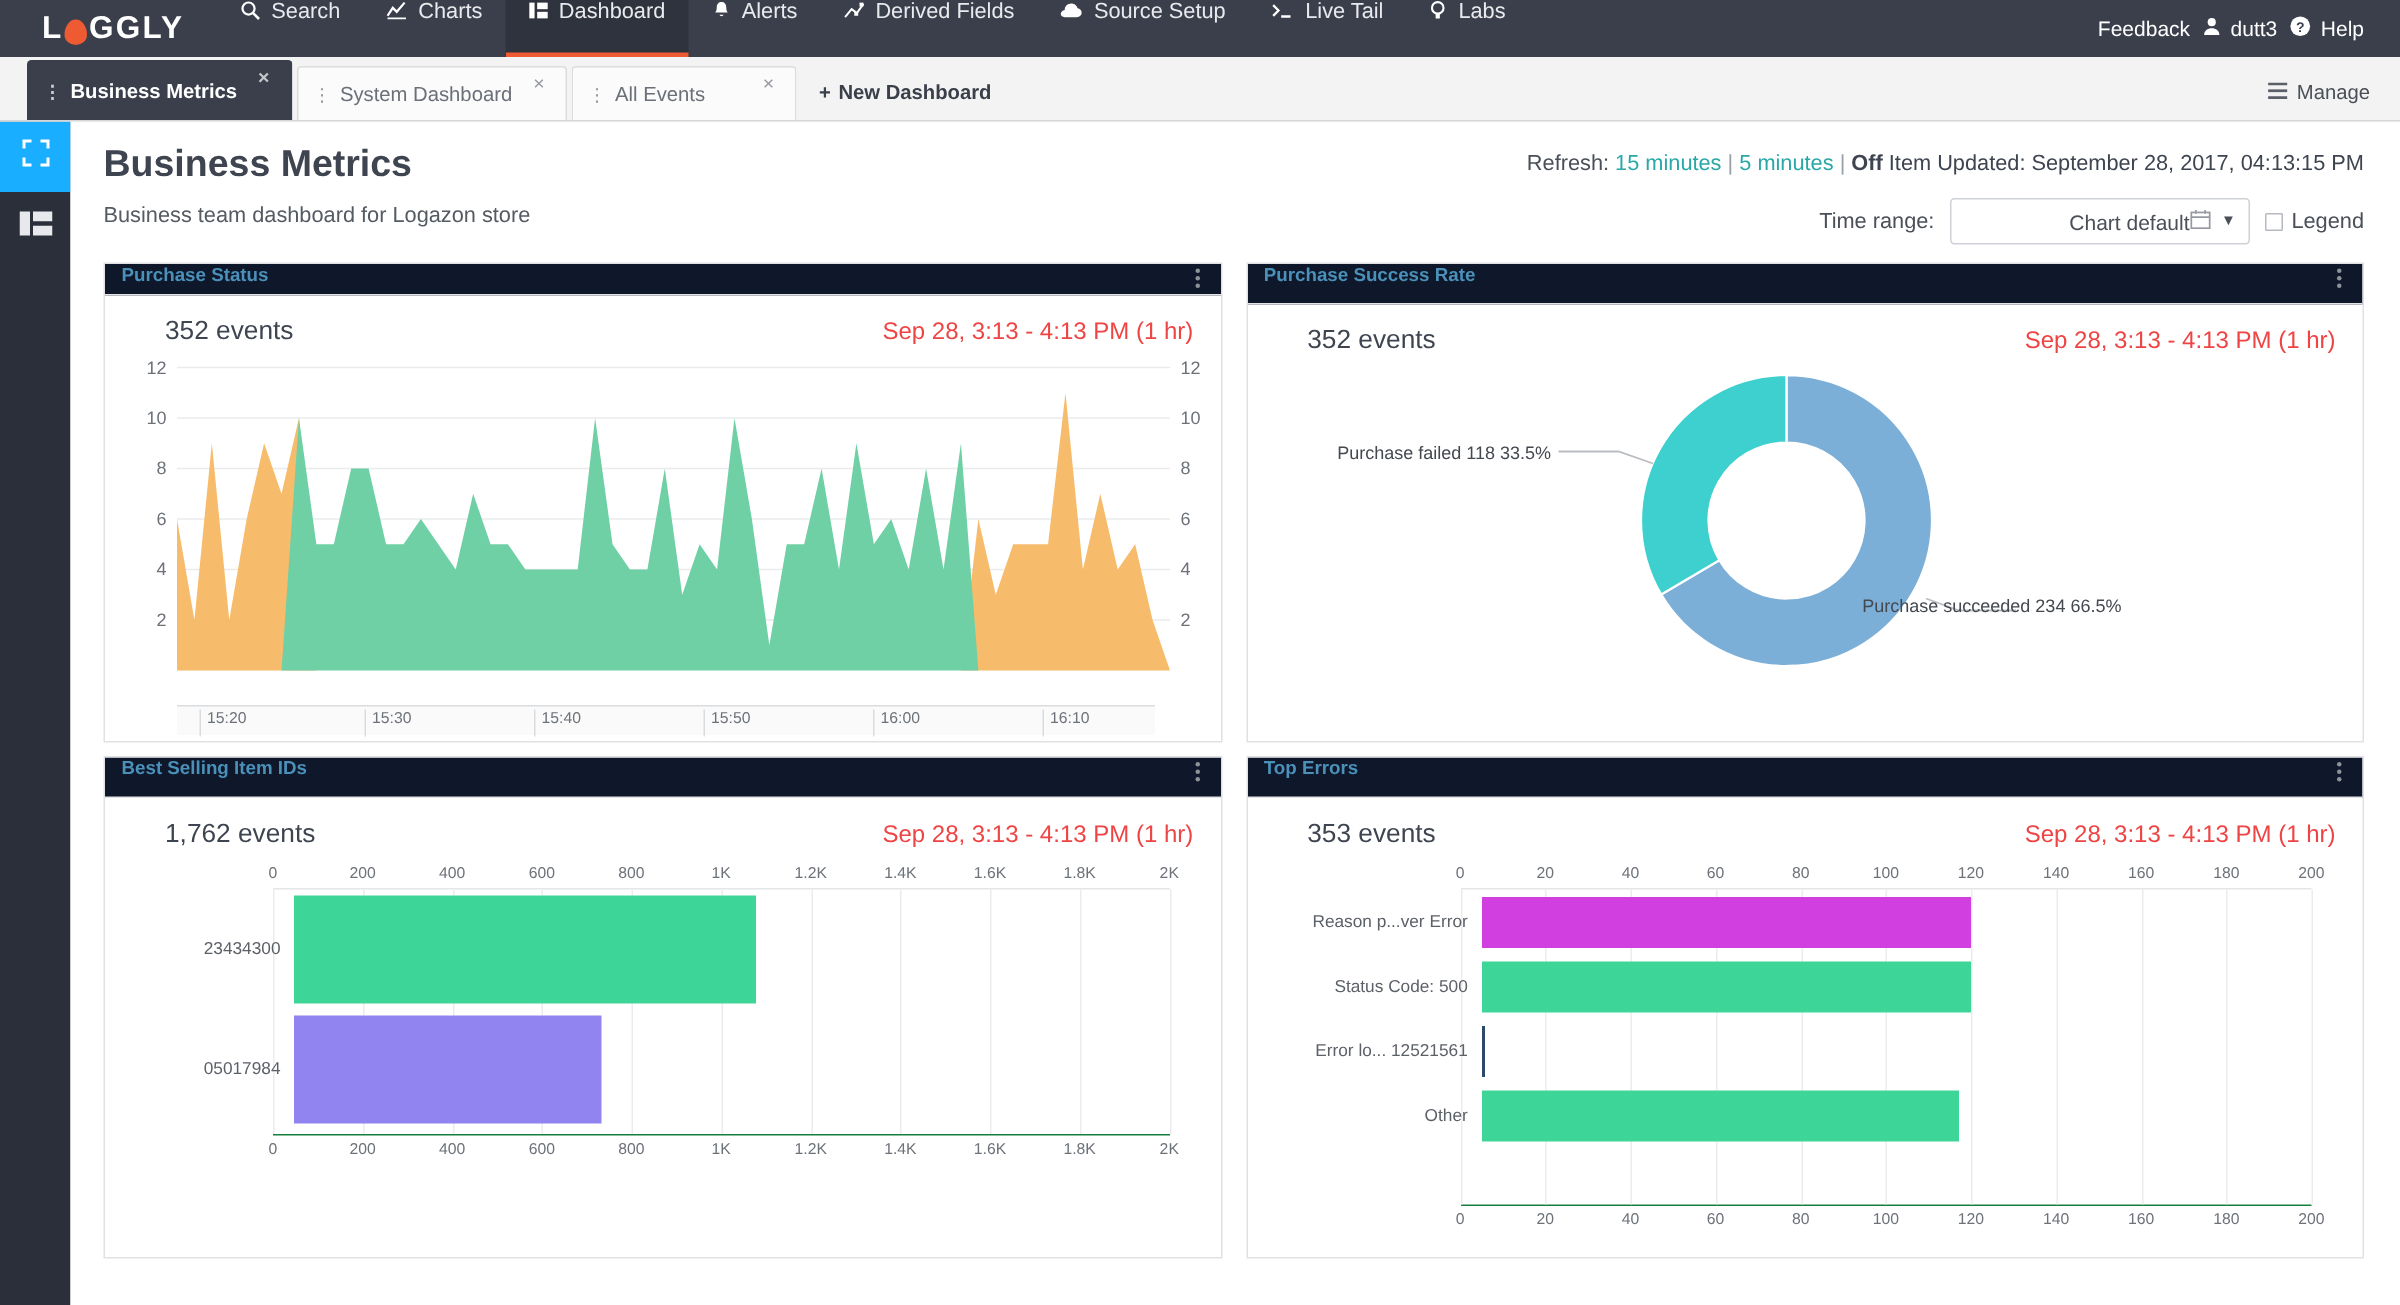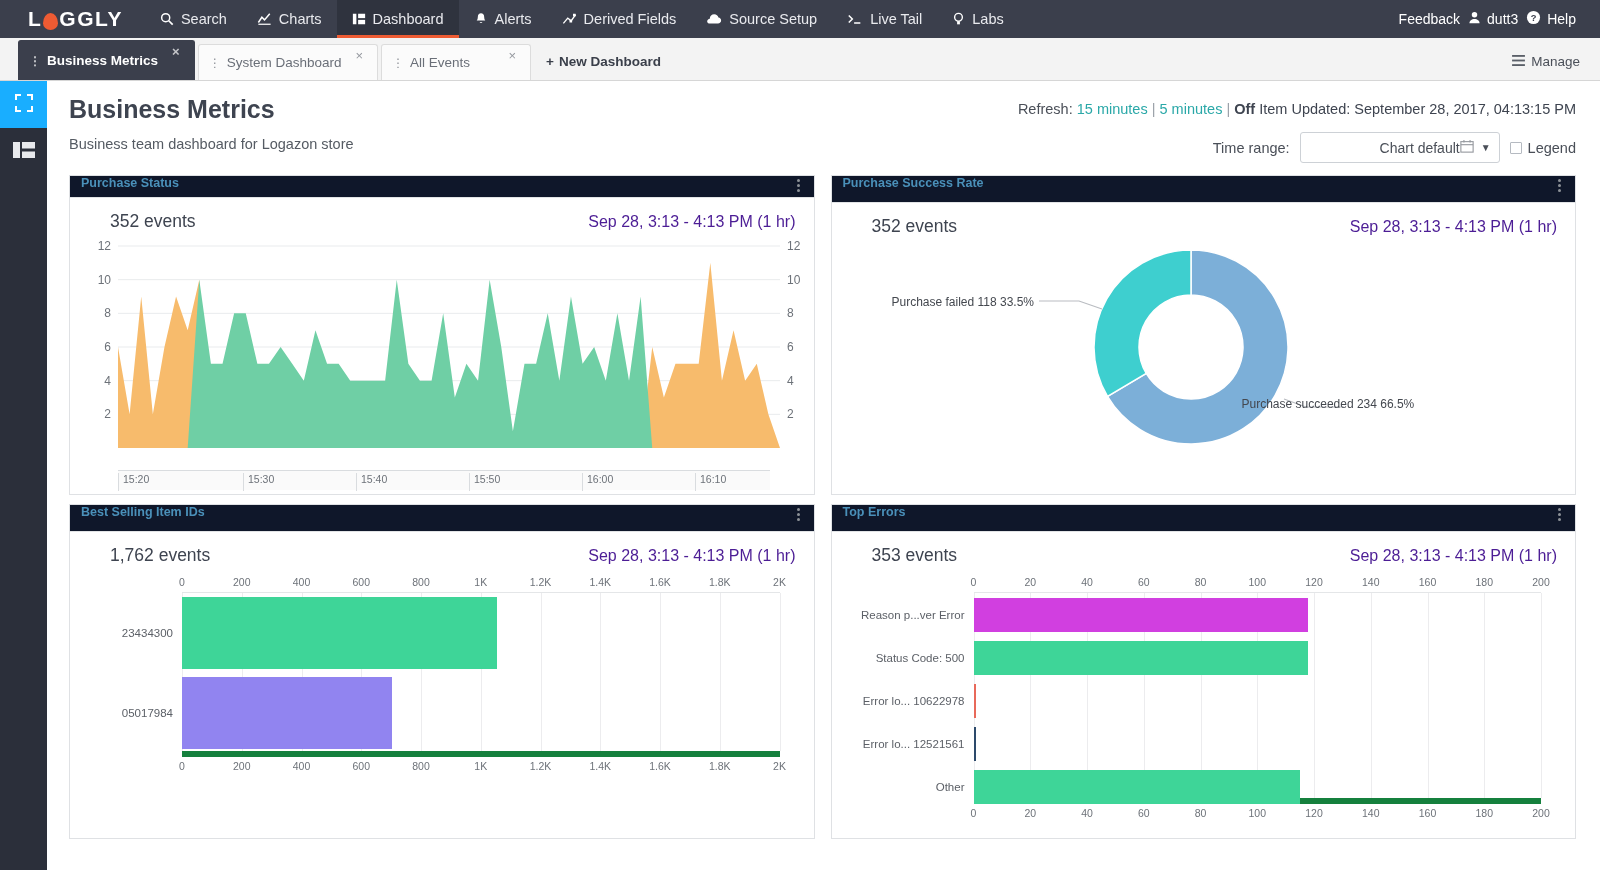--- a/index.html
+++ b/index.html
@@ -28,21 +28,21 @@
   }
   .brand .o-dot {
     display: inline-block;
     width: 15px; height: 17px;
     background: #ee5b33;
     border-radius: 50% 50% 50% 50%/ 60% 60% 40% 40%;
     margin: 0 1px;
     position: relative; top: 2px;
   }
   .nav-item {
-    display: flex; align-items: center; gap: 7px;
+    display: flex; align-items: flex-start; gap: 7px;
     padding: 0 15px;
     cursor: pointer;
     white-space: nowrap;
     color: #e9eaee;
   }
   .nav-item.active {
     background: #2f333e;
     box-shadow: inset 0 -3px 0 #ee5b33;
   }
   .nav-icon { display: inline-flex; align-items: center; }
@@ -196,21 +196,21 @@
     cursor: pointer;
     display: flex; flex-direction: column; gap: 2px; padding: 3px 4px;
   }
   .dots i { width: 3px; height: 3px; background: #8d9298; border-radius: 50%; display:block;}
   .panel-body { flex: 1; position: relative; padding: 9px 12px 4px 12px; }
   .chart-head {
     display: flex; justify-content: space-between; align-items: baseline;
     padding: 4px 6px 0 28px;
   }
   .events-count { font-size: 17.5px; color: #3e4450; text-align: right; }
-  .range-label { font-size: 16px; color: #4c1d95; }
+  .range-label { font-size: 16px; color: #ef4444; }
 
   
   .area-wrap { position: relative; margin-top: 6px; }
   .xaxis {
     position: relative; height: 20px;
     border-top: 1px solid #d9dcdf;
     background: #fafafa;
     margin: 0 32px 0 36px;
   }
   .xaxis .xt {
@@ -228,21 +228,21 @@
 
   
   .hbar-chart { position: relative; margin-top: 4px; }
   .hb-axis {
     position: relative; height: 16px;
     font-size: 10.5px; color: #6d7279;
   }
   .hb-axis span {
     position: absolute; top: 0; transform: translateX(-50%);
   }
-  .hb-plot { position: relative; border-top: 1px solid #e4e6e8; border-bottom: 6px solid #15803d;}
+  .hb-plot { position: relative; border-top: 1px solid #e4e6e8; border-bottom: 1px solid #15803d; padding-left: 14px;}
   .hb-grid { position: absolute; top: 0; bottom: 0; width: 1px; background: #ececee; }
   .hb-row { position: relative; display: flex; align-items: center; }
   .hb-cat {
     position: absolute; right: 100%; padding-right: 9px;
     font-size: 11.5px; color: #5c6067; white-space: nowrap;
   }
   .hb-bar { height: 100%; }
 </style>
 </head>
 <body>
@@ -490,21 +490,21 @@
                 <text x="29" y="45.66666666666666" text-anchor="end" font-size="12" fill="#6d7279" font-family="Liberation Sans, sans-serif">10</text>
                 <text x="705" y="45.66666666666666" text-anchor="start" font-size="12" fill="#6d7279" font-family="Liberation Sans, sans-serif">10</text>
                 <line x1="36" x2="698" y1="8" y2="8" stroke="#e9ebed" stroke-width="1"></line>
                 <text x="29" y="12" text-anchor="end" font-size="12" fill="#6d7279" font-family="Liberation Sans, sans-serif">12</text>
                 <text x="705" y="12" text-anchor="start" font-size="12" fill="#6d7279" font-family="Liberation Sans, sans-serif">12</text>
                 <path d="M 36 210 L 36.00 109.00 L 47.61 176.33 L 59.23 58.50 L 70.84 176.33 L 82.46 109.00 L 94.07 58.50 L 105.68 92.17 L 117.30 41.67 L 128.91 210.00 L 140.53 210.00 L 152.14 210.00 L 163.75 210.00 L 175.37 210.00 L 186.98 210.00 L 198.60 210.00 L 210.21 210.00 L 221.82 210.00 L 233.44 210.00 L 245.05 210.00 L 256.67 210.00 L 268.28 210.00 L 279.89 210.00 L 291.51 210.00 L 303.12 210.00 L 314.74 210.00 L 326.35 210.00 L 337.96 210.00 L 349.58 210.00 L 361.19 210.00 L 372.81 210.00 L 384.42 210.00 L 396.04 210.00 L 407.65 210.00 L 419.26 210.00 L 430.88 210.00 L 442.49 210.00 L 454.11 210.00 L 465.72 210.00 L 477.33 210.00 L 488.95 210.00 L 500.56 210.00 L 512.18 210.00 L 523.79 210.00 L 535.40 210.00 L 547.02 210.00 L 558.63 210.00 L 570.25 109.00 L 581.86 159.50 L 593.47 125.83 L 605.09 125.83 L 616.70 125.83 L 628.32 24.83 L 639.93 142.67 L 651.54 92.17 L 663.16 142.67 L 674.77 125.83 L 686.39 176.33 L 698.00 210.00 L 698 210 Z" fill="#f7bb6c"></path>
                 <path d="M 36 210 L 36.00 210.00 L 47.61 210.00 L 59.23 210.00 L 70.84 210.00 L 82.46 210.00 L 94.07 210.00 L 105.68 210.00 L 117.30 41.67 L 128.91 125.83 L 140.53 125.83 L 152.14 75.33 L 163.75 75.33 L 175.37 125.83 L 186.98 125.83 L 198.60 109.00 L 210.21 125.83 L 221.82 142.67 L 233.44 92.17 L 245.05 125.83 L 256.67 125.83 L 268.28 142.67 L 279.89 142.67 L 291.51 142.67 L 303.12 142.67 L 314.74 41.67 L 326.35 125.83 L 337.96 142.67 L 349.58 142.67 L 361.19 75.33 L 372.81 159.50 L 384.42 125.83 L 396.04 142.67 L 407.65 41.67 L 419.26 109.00 L 430.88 193.17 L 442.49 125.83 L 454.11 125.83 L 465.72 75.33 L 477.33 142.67 L 488.95 58.50 L 500.56 125.83 L 512.18 109.00 L 523.79 142.67 L 535.40 75.33 L 547.02 142.67 L 558.63 58.50 L 570.25 210.00 L 581.86 210.00 L 593.47 210.00 L 605.09 210.00 L 616.70 210.00 L 628.32 210.00 L 639.93 210.00 L 651.54 210.00 L 663.16 210.00 L 674.77 210.00 L 686.39 210.00 L 698.00 210.00 L 698 210 Z" fill="#6fcfa5"></path>
               </svg>
           </div>
           <div class="xaxis" id="ps-xaxis">
-              <span class="xt" style="left: 0; text-align: right;">15:20</span>
+              <span class="xt" style="left: 15px; text-align: right;">15:20</span>
               <span class="xt" style="left: 125px;">15:30</span>
               <span class="xt" style="left: 238px;">15:40</span>
               <span class="xt" style="left: 351px;">15:50</span>
               <span class="xt" style="left: 464px;">16:00</span>
               <span class="xt" style="left: 577px;">16:10</span>
             </div>
         </div>
       </div>
 
       <div class="panel">
@@ -642,24 +642,20 @@
                 <div class="hb-grid" style="left: 100%;"></div>
                 <div class="hb-row" style="height: 34px; margin-top: 4.5px;">
                   <div class="hb-cat">Reason p...ver Error</div>
                   <div class="hb-bar" style="width: 59%; background: rgb(209, 63, 224);"></div>
                 </div>
                 <div class="hb-row" style="height: 34px; margin-top: 9px;">
                   <div class="hb-cat">Status Code: 500</div>
                   <div class="hb-bar" style="width: 59%; background: rgb(62, 213, 152);"></div>
                 </div>
                 <div class="hb-row" style="height: 34px; margin-top: 9px;">
-                  <div class="hb-cat">Error lo... 10622978</div>
-                  <div class="hb-bar" style="width: 0.5%; background: rgb(232, 105, 90);"></div>
-                </div>
-                <div class="hb-row" style="height: 34px; margin-top: 9px;">
                   <div class="hb-cat">Error lo... 12521561</div>
                   <div class="hb-bar" style="width: 0.5%; background: rgb(45, 74, 107);"></div>
                 </div>
                 <div class="hb-row" style="height: 34px; margin-top: 9px;">
                   <div class="hb-cat">Other</div>
                   <div class="hb-bar" style="width: 57.5%; background: rgb(62, 213, 152);"></div>
                 </div>
               </div>
             <div class="hb-axis" id="te-axis-bot" style="margin-top:3px;">
                 <span style="left: 0%;">0</span>

